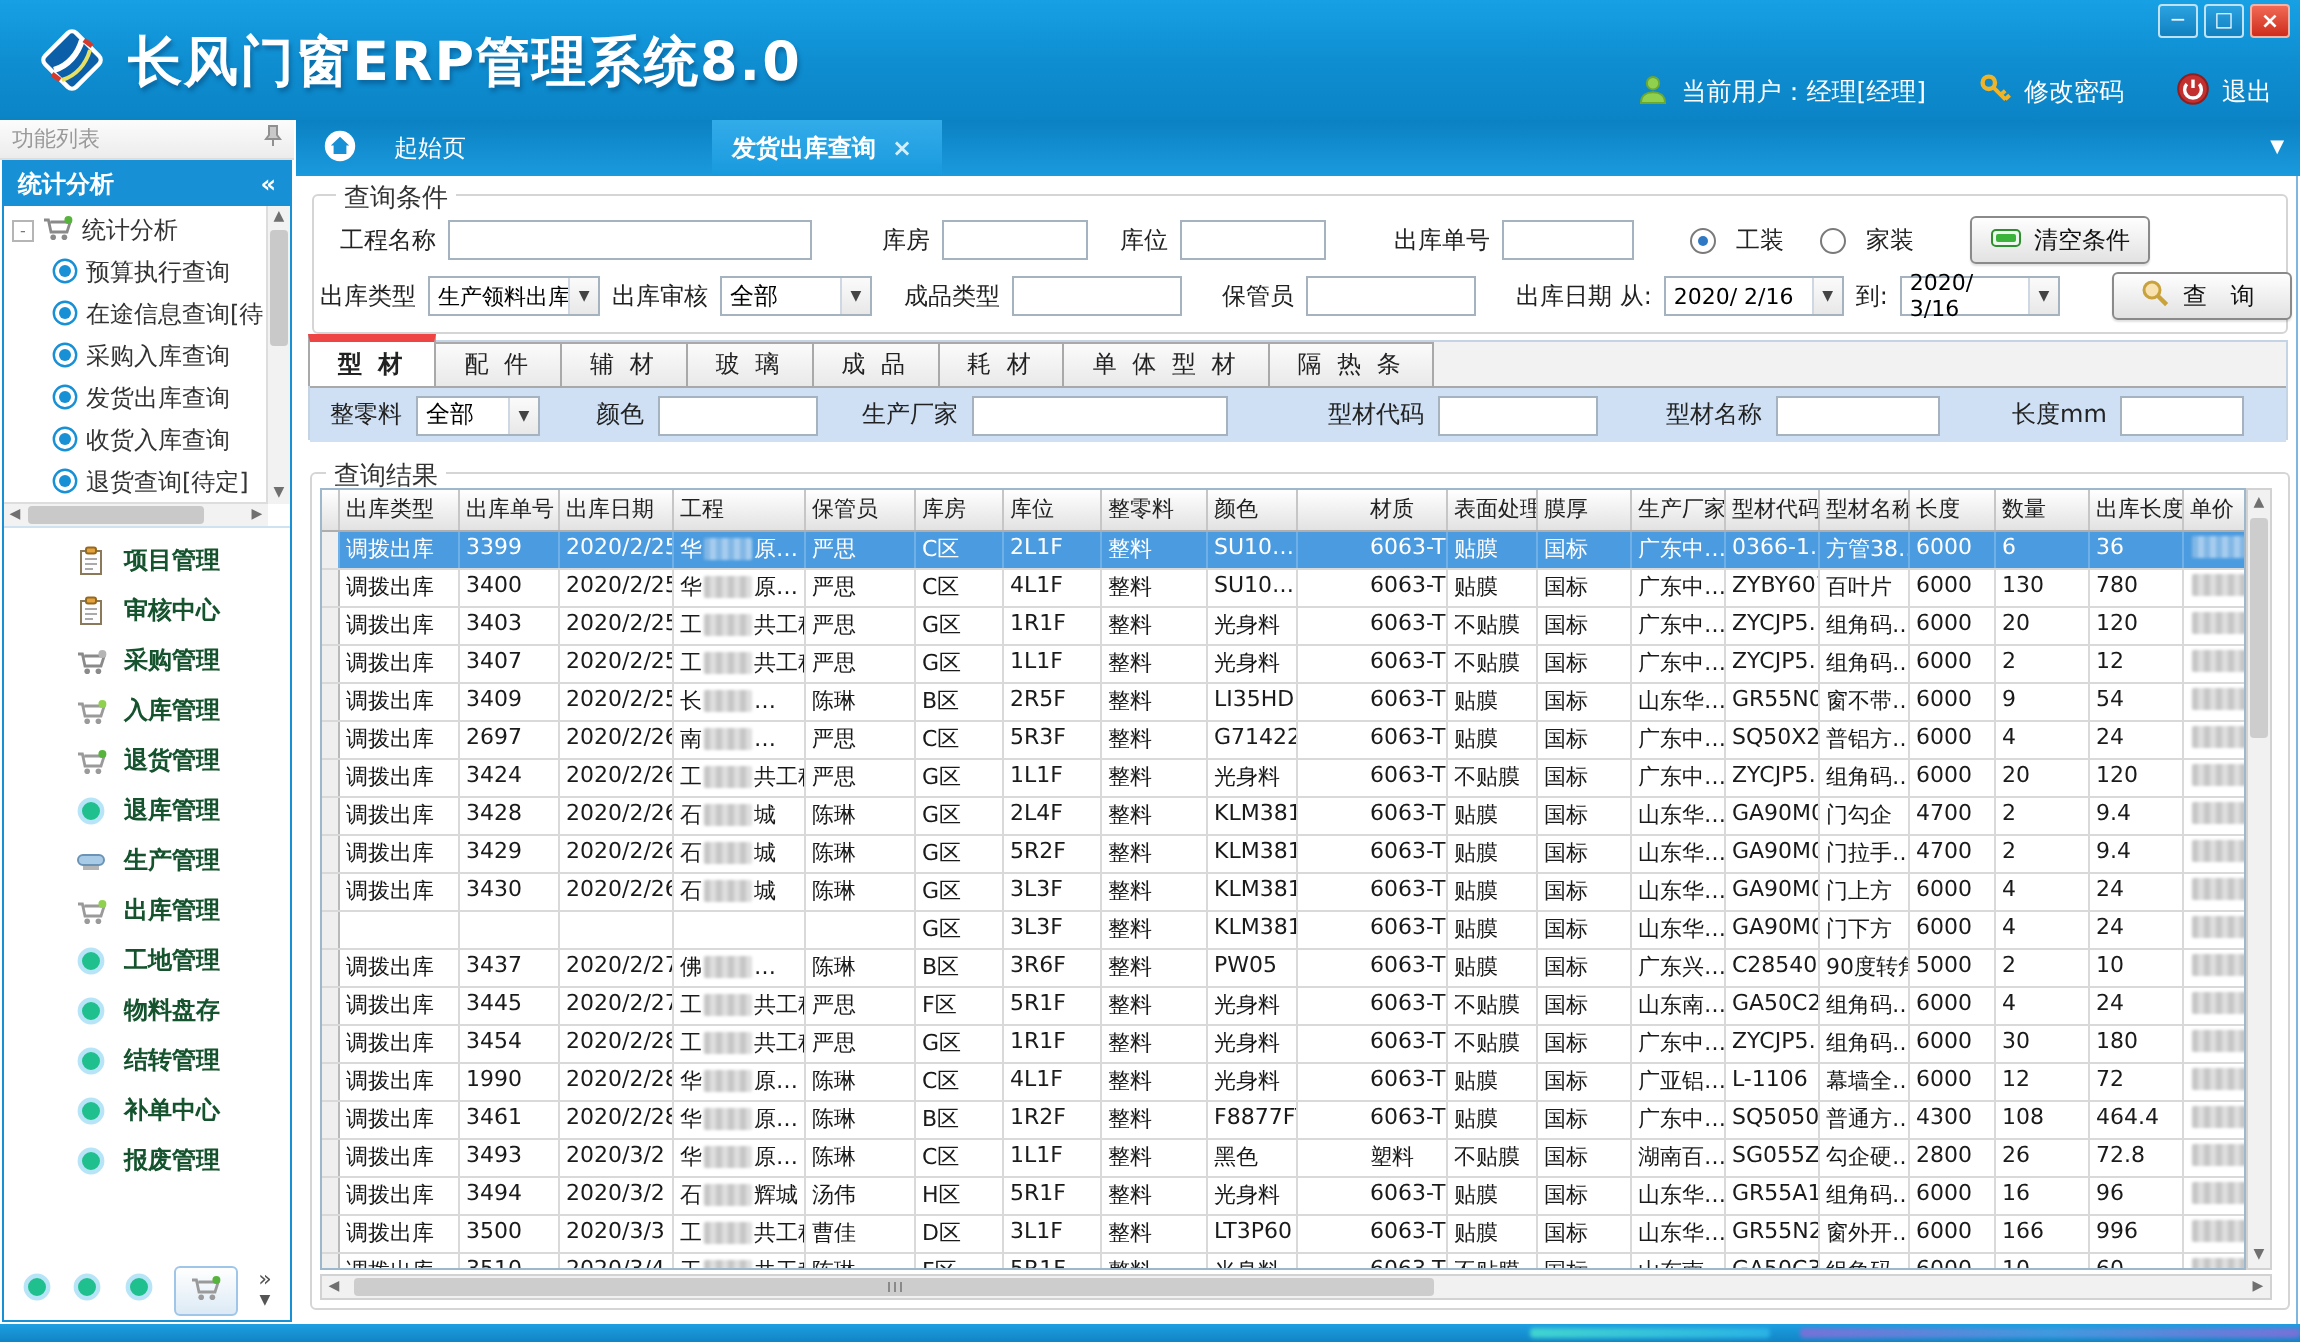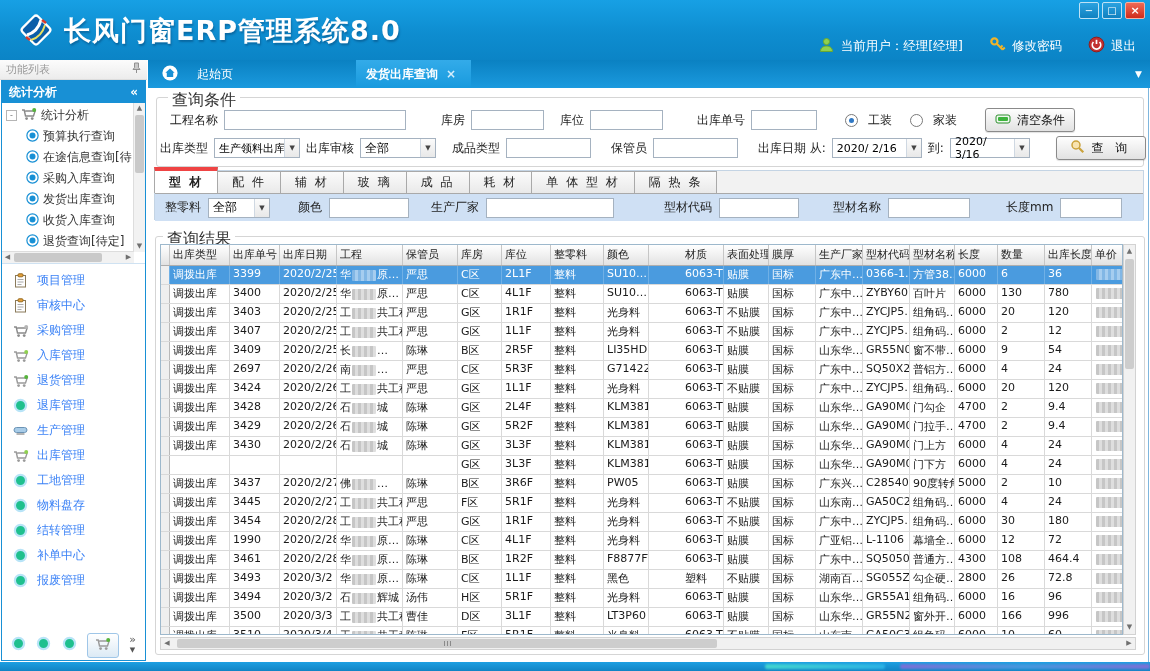--- a/index.html
+++ b/index.html
@@ -36,22 +36,22 @@
     color:#333;cursor:pointer;}
   .trow.child{padding-left:24px;}
   .expander{width:9px;height:9px;border:1px solid #b5b5b5;display:inline-flex;align-items:center;
     justify-content:center;font-size:8px;color:#777;background:#fff;line-height:1;}
   .tvscroll{position:absolute;right:0;top:0;width:11px;bottom:11px;background:#f2f2f2;border-left:1px solid #ddd;}
   .thscroll{position:absolute;left:0;bottom:0;right:11px;height:11px;background:#f2f2f2;border-top:1px solid #ddd;}
   .sarrow{color:#707070;font-size:7px;text-align:center;line-height:11px;cursor:pointer;}
   .vthumb{position:absolute;left:1px;right:1px;top:12px;height:58px;background:#c9c9c9;border-radius:2px;}
   .hthumb{position:absolute;top:1px;bottom:1px;left:12px;width:88px;background:#c9c9c9;border-radius:2px;}
   .sidemenu{padding-top:4px;}
-  .mitem{height:25px;display:flex;align-items:center;gap:8px;padding:0 10px;font-weight:normal;
-    color:#3b82f6;cursor:pointer;white-space:nowrap;}
+  .mitem{height:25px;display:flex;align-items:center;gap:8px;padding:0 10px;font-weight:bold;
+    color:#14532d;cursor:pointer;white-space:nowrap;justify-content:center;}
   .mitem .ic{width:17px;display:inline-flex;justify-content:center;}
   .sidefoot{position:absolute;left:0;bottom:2px;width:100%;height:26px;display:flex;
     align-items:center;justify-content:space-around;padding:0 4px;box-sizing:border-box;}
   .footbtn{width:30px;height:23px;border:1px solid #9fc6e8;border-radius:3px;
     background:linear-gradient(#ffffff,#dceaf5);display:flex;align-items:center;justify-content:center;cursor:pointer;}
   .chev{color:#555;font-size:11px;line-height:9px;text-align:center;cursor:pointer;}
 
   
   .tabstrip{left:148px;top:60px;width:1002px;height:28px;
     background:linear-gradient(180deg,#0a81c2,#1b9ade);}
@@ -62,21 +62,21 @@
     font-weight:bold;cursor:pointer;}
   .tabclose{color:#d5eefc;font-size:12px;cursor:pointer;}
   .tabddl{position:absolute;right:8px;top:9px;color:#fff;font-size:9px;cursor:pointer;}
 
   
   .content{left:148px;top:88px;width:1001px;height:574px;background:#fff;
     border-right:1px solid #7fb6dd;box-sizing:border-box;}
 
   
   .group{position:absolute;border:1px solid #d5d5d5;border-radius:3px;}
-  .gtitle{position:absolute;background:#fff;padding:0 4px;color:#333;font-size:16px;}
+  .gtitle{position:absolute;background:#fff;padding:0 4px;color:#333;font-size:13px;}
 
   
   .flabel{color:#222;white-space:nowrap;}
   .tinput{height:20px;border:1px solid #a5b2c0;background:#fff;box-sizing:border-box;}
   .combo{height:20px;border:1px solid #a5b2c0;background:#fff;box-sizing:border-box;display:flex;
     align-items:center;justify-content:space-between;padding-left:4px;cursor:pointer;}
   .combo .dd{width:14px;height:100%;border-left:1px solid #cfd8e2;background:linear-gradient(#fbfbfb,#e8e8e8);
     display:flex;align-items:center;justify-content:center;font-size:7px;color:#444;}
   .qrow{position:absolute;display:flex;align-items:center;}
   .radio{width:11px;height:11px;border:1px solid #7a7a7a;border-radius:50%;background:#fff;

